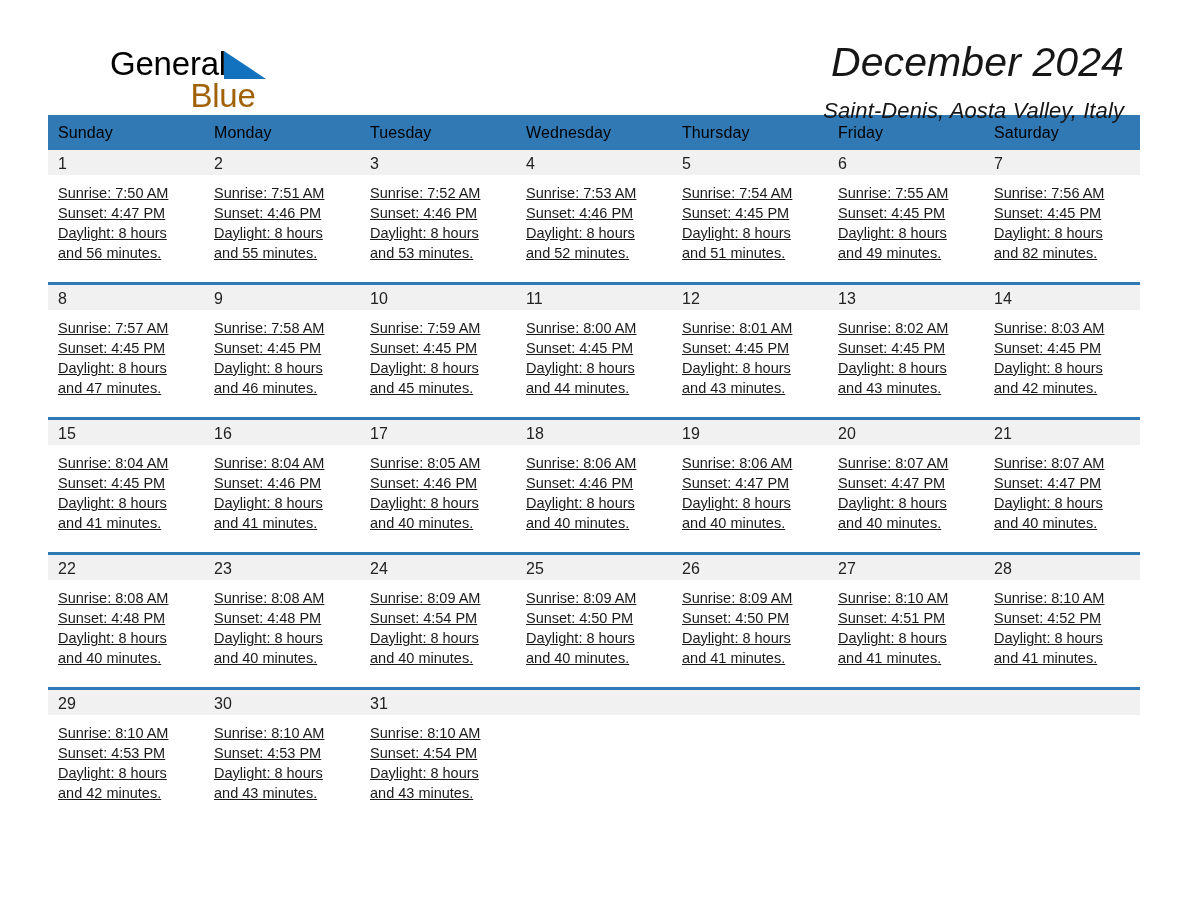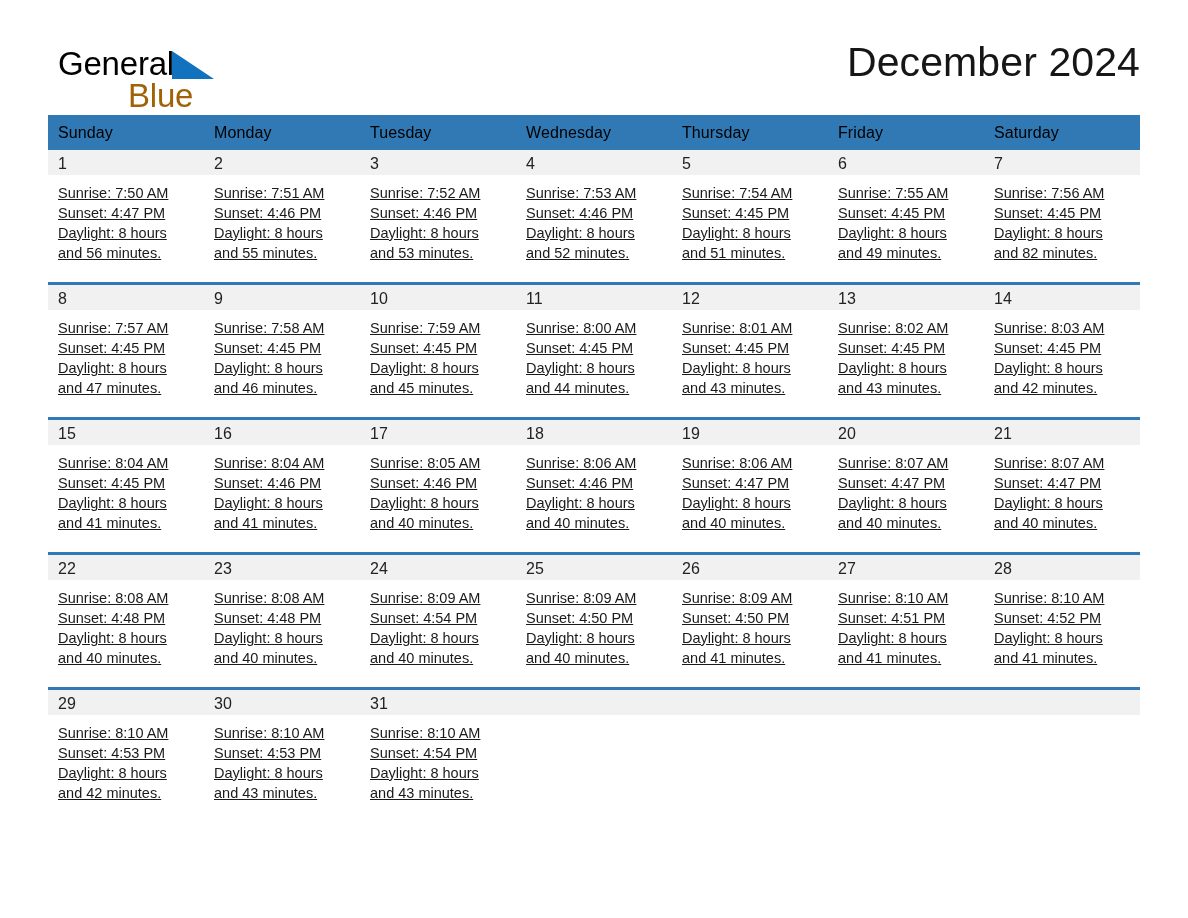--- a/index.html
+++ b/index.html
@@ -28,20 +28,21 @@
     position: relative;
     height: 115px;
   }
 
   .logo {
     position: absolute;
     left: 10px;
     top: 45px;
     width: 260px;
     height: 76px;
+    text-align: center;
   }
   .logo-row1 {
     position: relative;
     height: 38px;
     line-height: 38px;
     white-space: nowrap;
   }
   .logo-general {
     font-size: 33px;
     color: #000000;
@@ -61,23 +62,24 @@
     margin-top: -4px;
   }
   .logo-blue {
     font-size: 33px;
     color: #a16207;
     letter-spacing: -0.2px;
   }
 
   .title-block {
     position: absolute;
-    right: 0;
+    right: 16px;
     top: 38px;
     text-align: right;
+    font-style: italic;
   }
   .cal-title {
     font-size: 41px;
     line-height: 48px;
     color: #161616;
     font-weight: normal;
     margin: 0;
     letter-spacing: 0.1px;
   }
   .cal-subtitle {
@@ -156,20 +158,21 @@
               <polygon points="0,0 0,28 42,28" fill="#1272bd"></polygon>
             </svg></span>
       </div>
       <div class="logo-row2">
         <span class="logo-blue">Blue</span>
       </div>
     </div>
 
     <div class="title-block">
       <h1 class="cal-title">December 2024</h1>
+      <h2 class="cal-subtitle">Saint-Denis, Aosta Valley, Italy</h2>
     </div>
 
   </div>
 
   <table class="calendar">
     <thead>
       <tr class="dow-row">
         <th>Sunday</th>
         <th>Monday</th>
         <th>Tuesday</th>

